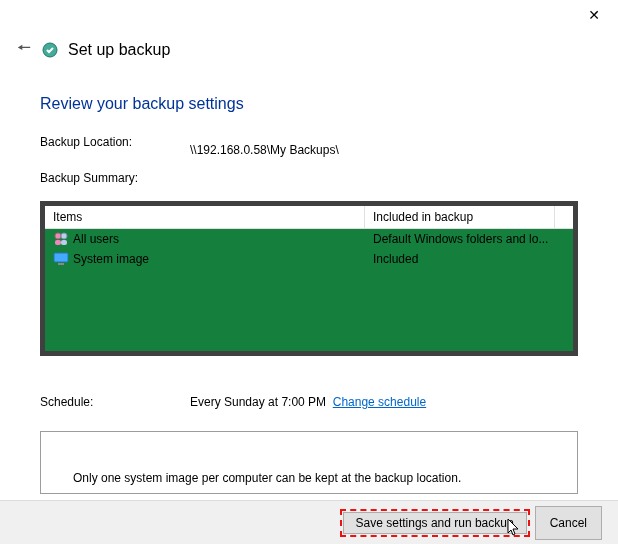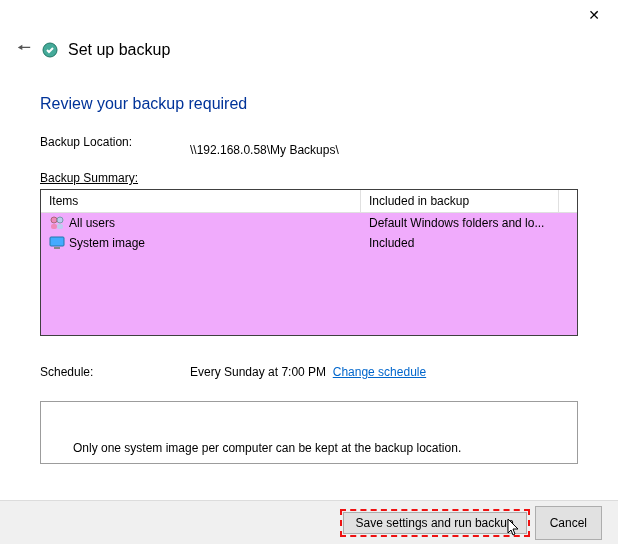--- a/index.html
+++ b/index.html
@@ -59,43 +59,42 @@
     margin-bottom: 14px;
   }
   .row .label {
     width: 150px;
   }
   .row .value {
     flex: 1;
     margin-top: 8px;
   }
   .summary-label {
-    margin-bottom: 4px;
-    text-decoration: underline;
+    margin-bottom: 16px;
   }
   .table {
-    border: 1px solid #404040;
+    border: 5px solid #404040;
     width: 100%;
   }
   .table-head {
     display: flex;
     background: #fff;
     border-bottom: 1px solid #e0e0e0;
   }
   .th {
     padding: 4px 8px;
     text-align: left;
     font-weight: 400;
     border-right: 1px solid #e0e0e0;
   }
   .th.items { width: 320px; }
   .th.inc { flex: 1; }
   .th.last { width: 18px; border-right: none; }
   .table-body {
-    background: #f0abfc;
+    background: #15803d;
     height: 122px;
   }
   .tr {
     display: flex;
     padding: 1px 0;
   }
   .td {
     padding: 1px 8px;
     display: flex;
     align-items: center;
@@ -103,21 +102,21 @@
   }
   .td.items { width: 320px; }
   .td.inc { flex: 1; }
   .icon-users, .icon-monitor {
     width: 16px; height: 16px;
     display: inline-block;
     flex-shrink: 0;
   }
   .schedule-row {
     display: flex;
-    margin-top: 29px;
+    margin-top: 39px;
     align-items: center;
   }
   .schedule-row .label { width: 150px; }
   .link {
     color: #0066cc;
     text-decoration: underline;
     cursor: pointer;
   }
   .info-box {
     border: 1px solid #9c9c9c;
@@ -185,21 +184,21 @@
   <span class="shield-icon">
     <svg viewBox="0 0 16 16">
         <circle cx="8" cy="8" r="7" fill="#4a9" stroke="#276" stroke-width="1"></circle>
         <path d="M5 8 l2 2 l4-4" stroke="#fff" stroke-width="2" fill="none"></path>
       </svg>
   </span>
   <span class="window-title">Set up backup</span>
 </div>
 
 <div class="content">
-  <div class="heading">Review your backup required</div>
+  <div class="heading">Review your backup settings</div>
 
   <div class="row">
     <span class="label">Backup Location:</span>
     <span class="value">\\192.168.0.58\My Backups\</span>
   </div>
 
   <div class="summary-label">Backup Summary:</div>
 
   <div class="table">
     <div class="table-head">

